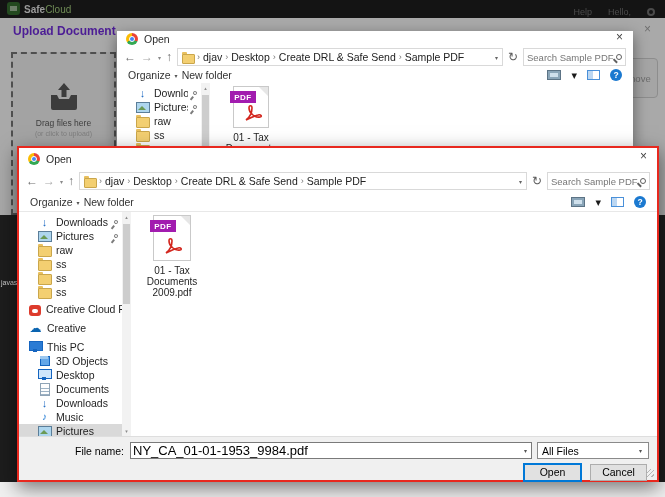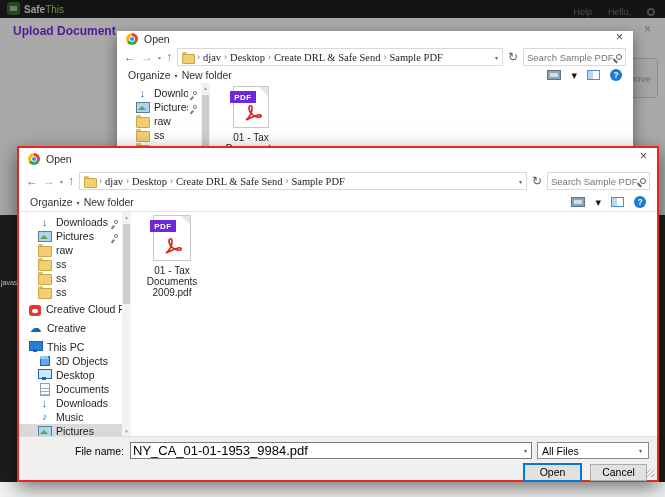--- a/index.html
+++ b/index.html
@@ -56,21 +56,21 @@
   .dlg-bg .addrrow { height:20px; }
   .navb { color:#6e6e6e; font-size:12px; line-height:1; flex:none; }
   .navb.fwd { color:#a9a9a9; }
   .navcaret { color:#8a8a8a; font-size:6px; flex:none; }
   .crumbbox { flex:1; height:18px; border:1px solid #d9d9d9; display:flex; align-items:center;
               padding:0 4px; gap:3px; min-width:0; overflow:hidden; background:#fff; }
   .crumb-folder { width:12px; height:10px; position:relative; flex:none; }
   .crumb-folder::before { content:""; position:absolute; left:0; top:0; width:5px; height:3px; background:#e9c05e; border-radius:1px; }
   .crumb-folder::after { content:""; position:absolute; left:0; top:2px; width:11px; height:8px; background:#f3cf71; border:1px solid #caa64b; border-radius:1px; }
   .crumb-sep { color:#777; font-size:9px; flex:none; }
-  .crumb-seg { color:#222; font-size:10.5px; white-space:nowrap; flex:none;font-family:Liberation Serif, serif; }
+  .crumb-seg { color:#222; font-size:10.5px; white-space:nowrap; flex:none; }
   .crumb-caret { margin-left:auto; color:#666; font-size:6px; flex:none; }
   .refreshb { color:#5a5a5a; font-size:12px; flex:none; }
   .searchbox { width:103px; height:18px; border:1px solid #d9d9d9; display:flex; align-items:center;
                padding:0 3px; flex:none; background:#fff; }
   .searchbox input { border:0; outline:0; width:100%; font-family:inherit; font-size:9.5px; color:#555; }
   .searchbox input::placeholder { color:#767676; }
   .lens { width:6px; height:6px; border:1.5px solid #5f5f5f; border-radius:50%; position:relative; flex:none; }
   .lens::after { content:""; position:absolute; left:-4px; top:5px; width:5px; height:1.5px; background:#5f5f5f; transform:rotate(45deg); }
 
   .toolrow { height:19px; flex:none; display:flex; align-items:center; padding:0 11px; gap:4px;
@@ -122,21 +122,21 @@
   .ic-cube::before { content:""; position:absolute; left:2px; top:1px; width:8px; height:3px; background:#9cc8f0; z-index:1; }
   .ic-doc::after { content:""; position:absolute; left:2px; top:0; width:8px; height:11px; background:#fdfdfd; border:1px solid #8fa3b5;
                    background-image:repeating-linear-gradient(#fdfdfd 0 2px, #9db2c4 2px 3px); background-position:0 2px; }
 
   .filesarea { flex:1; padding:3px 0 0 10px; }
   .fileitem { width:62px; display:flex; flex-direction:column; align-items:center; }
   .pdfico { width:38px; height:46px; background:#fff; border:1px solid #c9c9c9; position:relative; }
   .dlg-bg .pdfico { width:36px; height:42px; }
   .pdfico .fold { position:absolute; right:0; top:0; width:0; height:0;
                   border-left:9px solid transparent; border-top:9px solid #e6e6e6; }
-  .pdf-banner { position:absolute; left:-4px; top:4px; width:26px; height:12px; background:#6d28d9; color:#fff;
+  .pdf-banner { position:absolute; left:-4px; top:4px; width:26px; height:12px; background:#a21caf; color:#fff;
                 font-size:8px; font-weight:bold; display:flex; align-items:center; justify-content:center; letter-spacing:.5px; }
   .pdf-swirl { position:absolute; left:9px; bottom:5px; }
   .fname { margin-top:4px; font-size:10px; line-height:11px; color:#1f1f1f; text-align:center; }
 
   .dfooter { flex:none; height:44px; background:#f0f0f0; border-top:1px solid #dedede; padding:3px 8px 0 8px; }
   .frow1 { height:21px; display:flex; align-items:center; }
   .fn-label { width:103px; text-align:right; padding-right:6px; font-size:10.5px; color:#000; flex:none; }
   .fn-input { flex:1; height:17px; border:1px solid #7a7a7a; background:#fff; display:flex; align-items:center; padding:0 2px; }
   .fn-input input { flex:1; border:0; outline:0; font-family:inherit; font-size:13px; color:#000; }
   .combo-caret { font-size:6px; color:#555; padding:0 2px; flex:none; }
@@ -149,32 +149,40 @@
   .btn.primary { border:1px solid #0078d7; outline:1px solid #0078d7; }
   .grip { position:absolute; right:3px; bottom:3px; width:8px; height:8px;
           background:repeating-linear-gradient(135deg, #b5b5b5 0 1px, transparent 1px 3px); }
 </style>
 </head>
 <body>
 
 <div class="app-header">
   <div class="brand">
     <div class="brand-logo"></div>
-    <span><span class="brand-safe">Safe</span><span class="brand-send">This</span></span>
+    <span><span class="brand-safe">Safe</span><span class="brand-send">Cloud</span></span>
   </div>
   <div class="hdr-right">
     <span>Help</span>
     <span>Hello,</span>
     <span class="gear"></span>
   </div>
 </div>
 
 <div class="modal-layer">
   <div class="modal-title">Upload Document</div>
   <div class="modal-close">×</div>
+  <div class="dropzone">
+    <svg width="34" height="30" viewBox="0 0 34 30">
+      <path d="M17 1 L23 8 H19.5 V15 H14.5 V8 H11 Z" fill="#3c3c3c"></path>
+      <path d="M4 13 V26 a2 2 0 0 0 2 2 H28 a2 2 0 0 0 2 -2 V13 H24 l-2 4 H12 l-2 -4 Z" fill="#3c3c3c"></path>
+    </svg>
+    <div class="dz-l1">Drag files here</div>
+    <div class="dz-l2">(or click to upload)</div>
+  </div>
   <div class="remove-btn">Remove</div>
 </div>
 <div class="dark-layer"></div>
 <div class="bottom-strip"></div>
 <div class="status-text">javasc</div>
 
 <div class="dlg-bg">
   <div class="fdlg">
     <div class="titlebar">
       <div class="chrome"></div>

